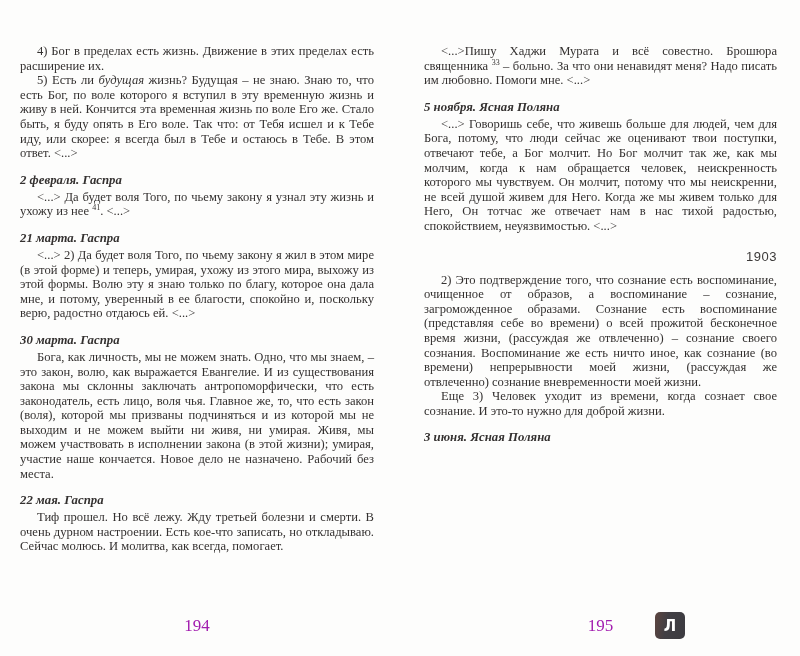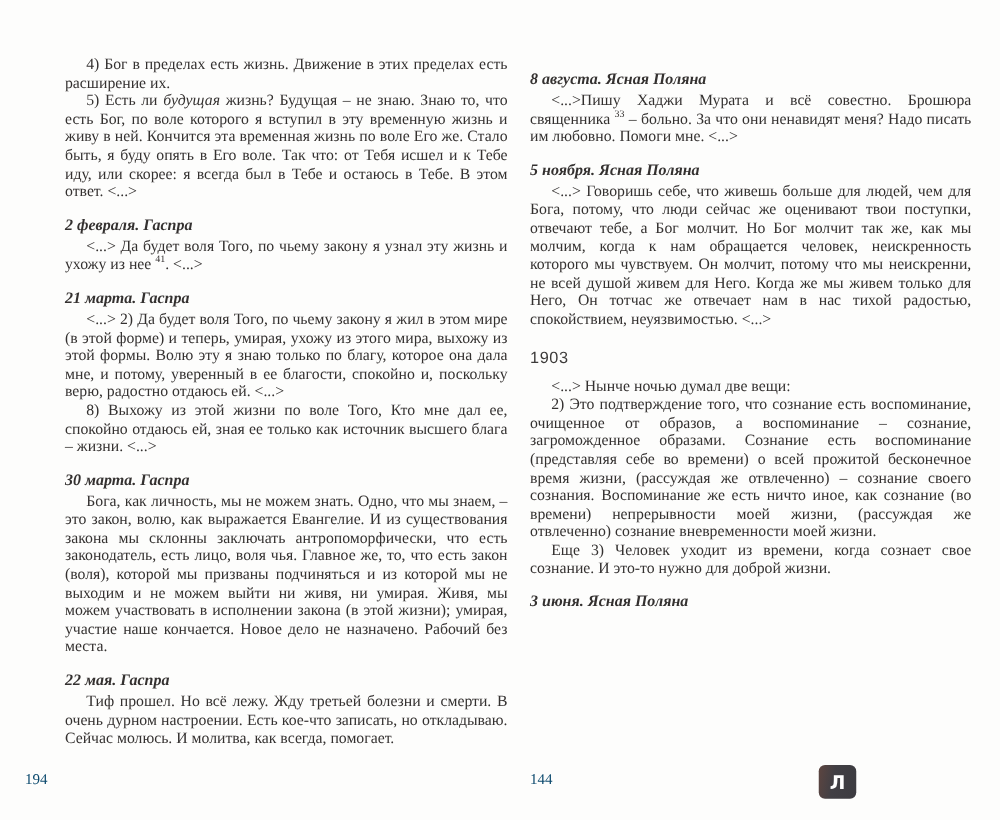--- a/index.html
+++ b/index.html
@@ -9,32 +9,32 @@
     position: relative;
     overflow: hidden;
     font-family: "Liberation Serif", serif;
     color: #343130;
     -webkit-font-smoothing: antialiased;
   }
   .page {
     position: absolute;
     top: 44px;
   }
-  .page-left  { left: 52px;  width: 354px; }
+  .page-left  { left: 20px;  width: 354px; }
   .page-right { left: 424px; width: 353px; }
 
   .entry-heading {
     font-weight: bold;
     font-style: italic;
     font-size: 12.8px;
     line-height: 14px;
     margin: 12px 0 3px 0;
   }
   .year-heading {
-    text-align: left;
+    text-align: right;
     font-family: "Liberation Sans", sans-serif;
     font-size: 13px;
     color: #3c3a39;
     letter-spacing: 0.5px;
     margin: 15px 0 9px 0;
   }
   .para {
     margin: 0;
     font-size: 12.6px;
     line-height: 14.6px;
@@ -45,23 +45,23 @@
   .para .em { font-style: italic; }
   .para sup {
     font-size: 8px;
     line-height: 0;
     vertical-align: super;
     letter-spacing: 0;
   }
   .page-number {
     position: absolute;
     top: 616px;
-    text-align: left;
-    font-size: 12px;
-    color: #0c4a6e;
+    text-align: center;
+    font-size: 17px;
+    color: #a21caf;
   }
   .page-number.pn-left  { left: 20px;  width: 354px; }
   .page-number.pn-right { left: 424px; width: 353px; }
 
   .watermark-badge {
     position: absolute;
     left: 655px; top: 612px;
     width: 30px; height: 27px;
     border-radius: 5px;
     background: linear-gradient(100deg, #5d4540 0%, #413f44 40%, #3c3b40 100%);
@@ -78,36 +78,33 @@
 </head>
 <body>
 
 <div class="page page-left">
     <p class="para"><span>4) Бог в пределах есть жизнь. Движение в этих пределах есть расширение их.</span></p>
     <p class="para"><span>5) Есть ли </span><span class="em">будущая</span><span> жизнь? Будущая – не знаю. Знаю то, что есть Бог, по воле которого я вступил в эту временную жизнь и живу в ней. Кончится эта временная жизнь по воле Его же. Стало быть, я буду опять в Его воле. Так что: от Тебя исшел и к Тебе иду, или скорее: я всегда был в Тебе и остаюсь в Тебе. В этом ответ. &lt;...&gt;</span></p>
     <div class="entry-heading">2 февраля. Гаспра</div>
     <p class="para"><span>&lt;...&gt; Да будет воля Того, по чьему закону я узнал эту жизнь и ухожу из нее </span><sup>41</sup><span>. &lt;...&gt;</span></p>
     <div class="entry-heading">21 марта. Гаспра</div>
     <p class="para"><span>&lt;...&gt; 2) Да будет воля Того, по чьему закону я жил в этом мире (в этой форме) и теперь, умирая, ухожу из этого мира, выхожу из этой формы. Волю эту я знаю только по благу, которое она дала мне, и потому, уверенный в ее благости, спокойно и, поскольку верю, радостно отдаюсь ей. &lt;...&gt;</span></p>
-    <p class="para"><span>8) Выхожу из этой жизни по воле Того, Кто мне дал ее, спокойно отдаюсь ей, зная ее только как источник высшего блага – жизни. &lt;...&gt;</span></p>
     <div class="entry-heading">30 марта. Гаспра</div>
     <p class="para"><span>Бога, как личность, мы не можем знать. Одно, что мы знаем, – это закон, волю, как выражается Евангелие. И из существования закона мы склонны заключать антропоморфически, что есть законодатель, есть лицо, воля чья. Главное же, то, что есть закон (воля), которой мы призваны подчиняться и из которой мы не выходим и не можем выйти ни живя, ни умирая. Живя, мы можем участвовать в исполнении закона (в этой жизни); умирая, участие наше кончается. Новое дело не назначено. Рабочий без места.</span></p>
     <div class="entry-heading">22 мая. Гаспра</div>
     <p class="para"><span>Тиф прошел. Но всё лежу. Жду третьей болезни и смерти. В очень дурном настроении. Есть кое-что записать, но откладываю. Сейчас молюсь. И молитва, как всегда, помогает.</span></p>
   </div>
 <div class="page page-right">
-    <div class="entry-heading">8 августа. Ясная Поляна</div>
     <p class="para"><span>&lt;...&gt;Пишу Хаджи Мурата и всё совестно. Брошюра священника </span><sup>33</sup><span> – больно. За что они ненавидят меня? Надо писать им любовно. Помоги мне. &lt;...&gt;</span></p>
     <div class="entry-heading">5 ноября. Ясная Поляна</div>
     <p class="para"><span>&lt;...&gt; Говоришь себе, что живешь больше для людей, чем для Бога, потому, что люди сейчас же оценивают твои поступки, отвечают тебе, а Бог молчит. Но Бог молчит так же, как мы молчим, когда к нам обращается человек, неискренность которого мы чувствуем. Он молчит, потому что мы неискренни, не всей душой живем для Него. Когда же мы живем только для Него, Он тотчас же отвечает нам в нас тихой радостью, спокойствием, неуязвимостью. &lt;...&gt;</span></p>
     <div class="year-heading">1903</div>
-    <p class="para"><span>&lt;...&gt; Нынче ночью думал две вещи:</span></p>
     <p class="para"><span>2) Это подтверждение того, что сознание есть воспоминание, очищенное от образов, а воспоминание – сознание, загроможденное образами. Сознание есть воспоминание (представляя себе во времени) о всей прожитой бесконечное время жизни, (рассуждая же отвлеченно) – сознание своего сознания. Воспоминание же есть ничто иное, как сознание (во времени) непрерывности моей жизни, (рассуждая же отвлеченно) сознание вневременности моей жизни.</span></p>
     <p class="para"><span>Еще 3) Человек уходит из времени, когда сознает свое сознание. И это-то нужно для доброй жизни.</span></p>
     <div class="entry-heading">3 июня. Ясная Поляна</div>
   </div>
 
 <div class="page-number pn-left">194</div>
-<div class="page-number pn-right">144</div>
+<div class="page-number pn-right">195</div>
 
 <div class="watermark-badge">
   <span>Л</span>
 </div>
 
 </body></html>

